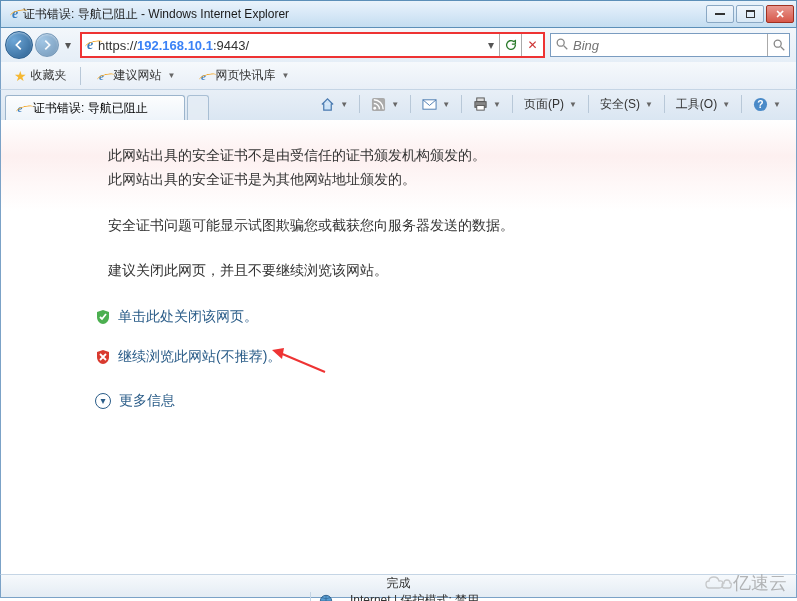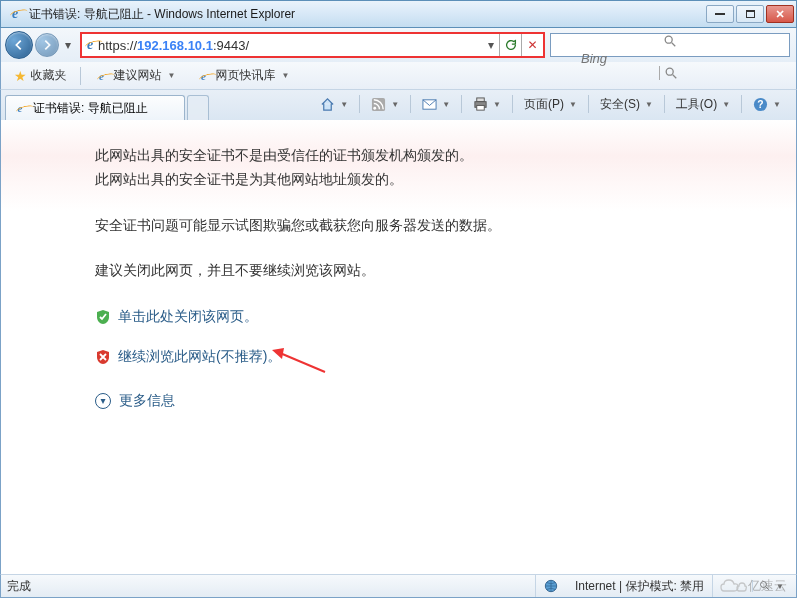--- a/index.html
+++ b/index.html
@@ -3,21 +3,21 @@
   <meta charset="utf-8">
   <style>
     * { margin: 0; padding: 0; box-sizing: border-box; }
     body { font-family: "Microsoft YaHei", Tahoma, Arial, sans-serif; font-size: 12px; background: #fff; width: 797px; height: 601px; position: relative; overflow: hidden; }
     
     
     .titlebar { height: 28px; background: linear-gradient(to bottom, #eaf3fb 0%, #d7e8f7 50%, #c4ddf0 100%); border: 1px solid #5c8fb8; display: flex; align-items: center; padding: 0 2px 0 6px; }
     .ie-icon-sm { width: 16px; height: 16px; display: inline-flex; align-items: center; justify-content: center; }
     .ie-e { color:#3a7ec1; font-weight:bold; font-style:italic; font-family:Georgia,serif; font-size:14px; position:relative; }
     .ie-e::after { content:''; position:absolute; width:18px; height:6px; border-top:1.5px solid #f5a623; border-radius:50%; top:4px; left:-2px; transform:rotate(-15deg); }
-    .title-text { margin-left: 6px; color: #1a1a1a; flex: 1; }
+    .title-text { color: #1a1a1a; flex: 1; }
     .win-controls { display: flex; gap: 2px; }
     .win-btn { width: 28px; height: 18px; border: 1px solid #8aa8c4; border-radius: 2px; background: linear-gradient(to bottom, #f0f6fc, #d8e8f5); display: flex; align-items: center; justify-content: center; cursor: pointer; font-size: 10px; }
     .win-btn.close { background: linear-gradient(to bottom, #e89890, #d7584a); border-color: #a03020; color: #fff; }
     .win-btn.min span { width: 10px; height: 2px; background: #333; display: block; }
     .win-btn.max span { width: 9px; height: 8px; border: 1px solid #333; border-top-width: 2px; display: block; }
     .win-btn.close span { font-weight: bold; font-size: 11px; }
     
     
     .navbar { height: 34px; background: linear-gradient(to bottom, #f3f7fb 0%, #e5eef7 100%); border-left: 1px solid #7ba2c7; border-right: 1px solid #7ba2c7; display: flex; align-items: center; padding: 0 4px; gap: 2px; }
     .nav-btn { width: 28px; height: 28px; border-radius: 50%; background: radial-gradient(circle at 30% 30%, #6fa8d8, #2b5f8f); border: 1px solid #2b5f8f; display: flex; align-items: center; justify-content: center; color: #fff; cursor: pointer; box-shadow: inset 0 1px 2px rgba(255,255,255,0.5); }
@@ -26,21 +26,21 @@
     .nav-drop { width: 14px; height: 20px; display: flex; align-items: center; justify-content: center; cursor: pointer; color: #555; }
     
     .addr-wrap { flex: 1; height: 24px; border: 1px solid #7a9cc0; background: #fff; display: flex; align-items: center; margin: 0 4px; position: relative; outline: 2px solid #e33; outline-offset: -1px; }
     .addr-icon { padding: 0 4px; }
     .addr-text { flex: 1; font-size: 13px; color: #333; white-space: nowrap; overflow: hidden; }
     .addr-text .host { color: #3b82f6; font-weight: bold; }
     .addr-drop { width: 16px; display: flex; align-items: center; justify-content: center; color: #555; cursor: pointer; }
     .addr-refresh { width: 22px; height: 22px; border-left: 1px solid #aaa; display: flex; align-items: center; justify-content: center; cursor: pointer; color: #2b7a2b; }
     .addr-stop { width: 22px; height: 22px; border-left: 1px solid #aaa; display: flex; align-items: center; justify-content: center; cursor: pointer; color: #c33; }
     
-    .search-wrap { width: 240px; height: 24px; border: 1px solid #7a9cc0; background: #fff; display: flex; align-items: center; margin-right: 2px; flex-direction: column; }
+    .search-wrap { width: 240px; height: 24px; border: 1px solid #7a9cc0; background: #fff; display: flex; align-items: center; margin-right: 2px; }
     .search-icon { padding: 0 4px; color: #888; }
     .search-input { flex: 1; border: none; outline: none; font-size: 13px; color: #888; font-style: italic; background: transparent; }
     .search-go { width: 22px; border-left: 1px solid #aaa; height: 22px; display: flex; align-items: center; justify-content: center; cursor: pointer; color: #888; }
     
     
     .favbar { height: 28px; background: linear-gradient(to bottom, #f6f9fc, #e8eff7); border-left: 1px solid #7ba2c7; border-right: 1px solid #7ba2c7; border-bottom: 1px solid #c5d5e5; display: flex; align-items: center; padding: 0 6px; gap: 6px; }
     .fav-btn { display: flex; align-items: center; gap: 4px; padding: 2px 6px; cursor: pointer; color: #333; border: 1px solid transparent; border-radius: 2px; }
     .star { color: #f5b833; font-size: 14px; }
     .favbar .sep { width: 1px; height: 18px; background: #b8c8d8; }
     
@@ -54,36 +54,36 @@
     .tb-btn svg { width: 15px; height: 15px; }
     .dd { font-size: 8px; color: #666; margin-left: 2px; }
     
     
     .content { border-left: 1px solid #7ba2c7; border-right: 1px solid #7ba2c7; height: 454px; background: #fff; overflow: hidden; position: relative; }
     .cert-page { padding: 24px 20px 20px 34px; background: linear-gradient(to bottom, #fff 0%, #fdf0f0 8%, #fff 20%); min-height: 100%; }
     .cert-head { display: flex; align-items: flex-start; gap: 18px; margin-bottom: 30px; }
     .shield { width: 42px; height: 46px; flex-shrink: 0; }
     .cert-title { font-size: 18px; color: #2a5c88; font-weight: normal; padding-top: 6px; }
     .cert-body { margin-left: 60px; color: #333; font-size: 14px; line-height: 1.7; }
-    .cert-body p { margin-bottom: 22px; }
+    .cert-body p { margin-bottom: 22px; margin-left: 13px; }
     .cert-link { display: flex; align-items: center; gap: 7px; margin-bottom: 16px; }
     .cert-link a { color: #2a5c88; text-decoration: none; cursor: pointer; }
     .link-icon { width: 16px; height: 16px; flex-shrink: 0; }
     .arrow-annot { position: absolute; left: 258px; top: 259px; }
     .more-info { display: flex; align-items: center; gap: 8px; margin-top: 20px; }
     .more-info-icon { width: 16px; height: 16px; border: 1.5px solid #2a5c88; border-radius: 50%; display: flex; align-items: center; justify-content: center; color: #2a5c88; font-size: 10px; cursor: pointer; }
     
     
-    .statusbar { height: 24px; background: linear-gradient(to bottom, #f6f9fc, #e4ecf4); border: 1px solid #7ba2c7; border-top-color: #c5d5e5; display: flex; align-items: center; padding: 0 6px; font-size: 12px; color: #333; }
+    .statusbar { height: 24px; background: linear-gradient(to bottom, #f6f9fc, #e4ecf4); border: 1px solid #7ba2c7; border-top-color: #c5d5e5; display: flex; align-items: center; padding: 0 6px; font-size: 12px; color: #333; flex-direction: column; }
     .status-left { flex: 1; }
     .status-section { display: flex; align-items: center; gap: 17px; padding: 0 8px; border-left: 1px solid #c5d5e5; height: 100%; }
     .globe { width: 14px; height: 14px; }
     .zoom-sec { display: flex; align-items: center; gap: 3px; padding: 0 6px; border-left: 1px solid #c5d5e5; }
     
-    .watermark { position: absolute; right: 10px; bottom: 6px; opacity: 0.6; display: flex; align-items: center; gap: 1px; color: #888; font-size: 13px; }
+    .watermark { position: absolute; right: 10px; bottom: 6px; opacity: 0.6; display: flex; align-items: center; gap: 1px; color: #888; font-size: 18px; }
     .watermark svg { width: 28px; height: 18px; }
   </style>
 </head>
 <body>
 
 <div class="titlebar">
   <span class="ie-icon-sm">
       <span class="ie-e">e</span>
     </span>
   <span class="title-text">证书错误: 导航已阻止 - Windows Internet Explorer</span>

